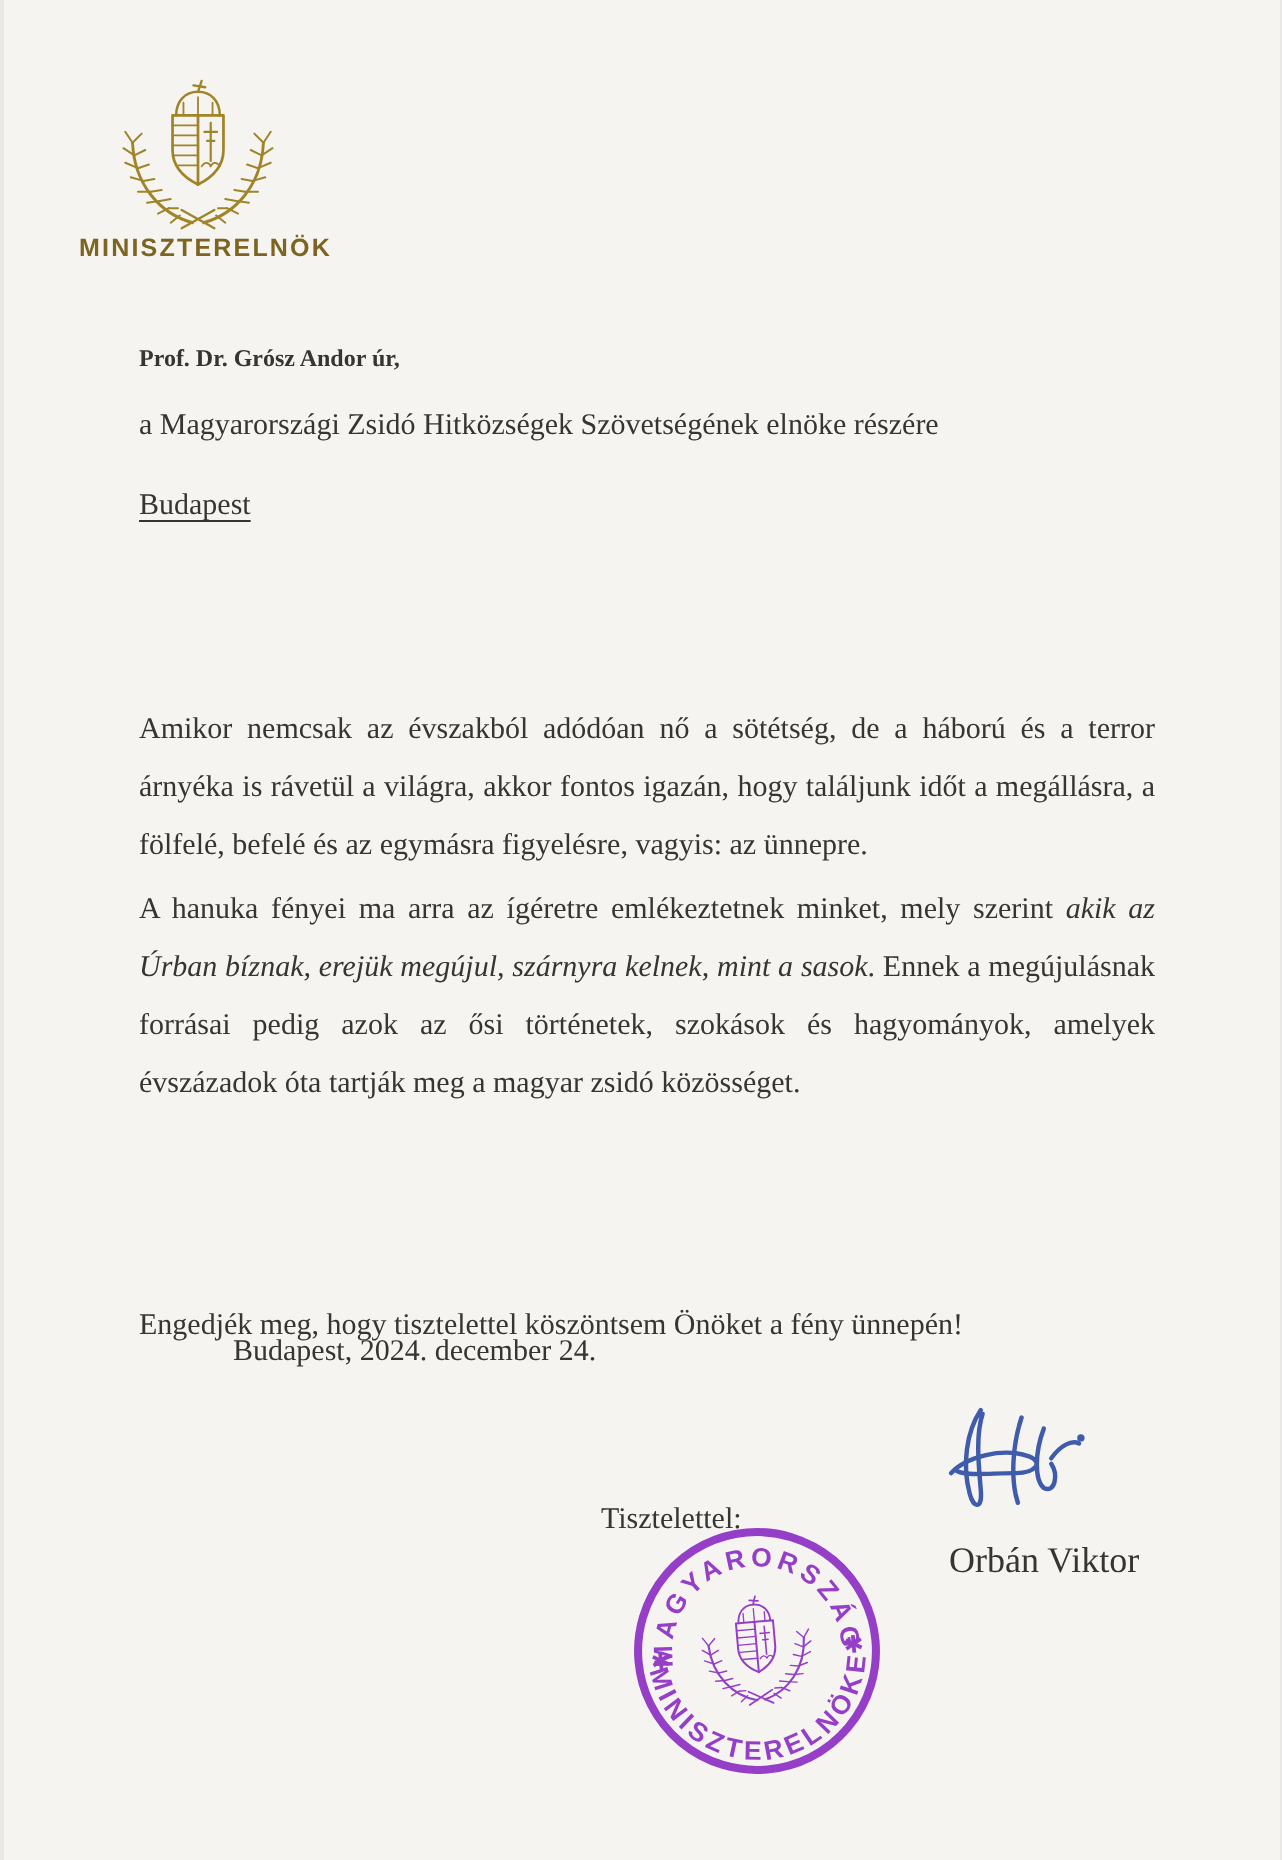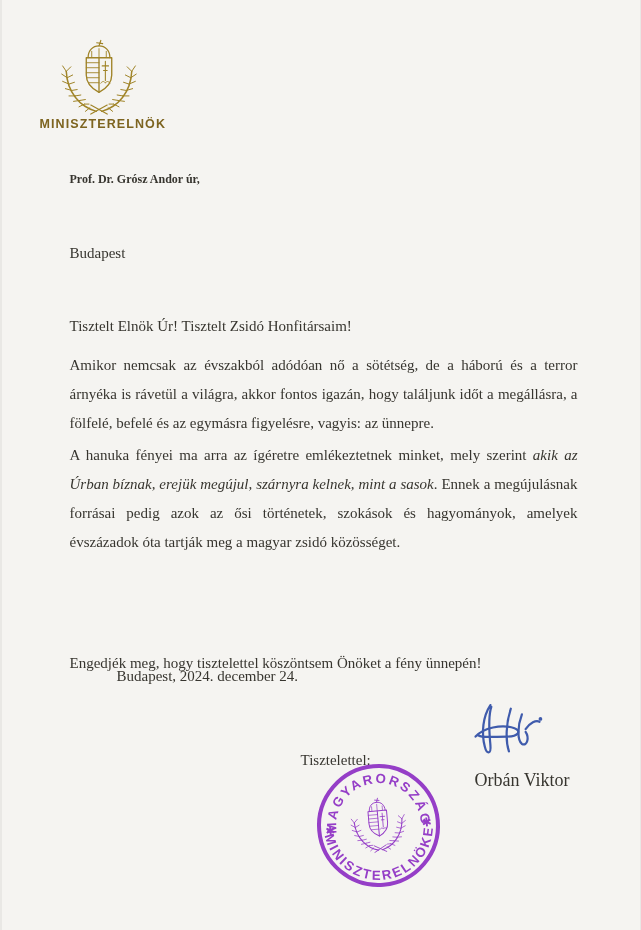--- a/index.html
+++ b/index.html
@@ -32,21 +32,21 @@
     font-family:"Liberation Sans","DejaVu Sans",sans-serif;
     font-size:12.5px;font-weight:bold;
     letter-spacing:1.1px;
     color:#7d6420;
   }
   
   .abs{position:absolute;}
   .body-text{font-size:15px;line-height:29px;}
   .recipient-name{left:68px;top:165px;font-weight:bold;font-size:12px;}
   .recipient-org{left:68px;top:199px;}
-  .recipient-city{left:68px;top:239px;text-underline-offset:3px;}
+  .recipient-city{left:68px;top:239px;text-decoration:underline;text-underline-offset:3px;}
   .salutation{left:68px;top:312px;}
   .para{left:68px;width:508px;text-align:justify;}
   .p1{top:351px;}
   .p2{top:441px;}
   .p3{top:547px;}
   .p4{top:629px;width:508px;text-align:left;margin-top:20px;}
   .dateline{left:68px;top:662px;margin-left:47px;}
   .quote-italic{font-style:italic;}
   
   .closing-label{left:299px;top:746px;font-size:15px;}
@@ -107,23 +107,23 @@
 </svg>
 
 <div class="page">
 
   <svg class="crest" viewBox="0 0 100 88">
     <use href="#crest"></use>
   </svg>
   <div class="office-label">MINISZTERELNÖK</div>
 
   <div class="abs body-text recipient-name">Prof. Dr. Grósz Andor úr,</div>
+  <div class="abs body-text recipient-org">a Magyarországi Zsidó Hitközségek Szövetségének elnöke részére</div>
   <div class="abs body-text recipient-city">Budapest</div>
 
-  <div class="abs body-text salutation">Tisztelt Elnök Úr! Tisztelt Zsidó Honfitársaim!</div>
 
   <p class="abs body-text para p1">Amikor nemcsak az évszakból adódóan nő a sötétség, de a háború és a terror árnyéka is rávetül a világra, akkor fontos igazán, hogy találjunk időt a megállásra, a fölfelé, befelé és az egymásra figyelésre, vagyis: az ünnepre.</p>
   <p class="abs body-text para p2"><span>A hanuka fényei ma arra az ígéretre emlékeztetnek minket, mely szerint </span><span class="quote-italic">akik az Úrban bíznak, erejük megújul, szárnyra kelnek, mint a sasok</span><span>. Ennek a megújulásnak forrásai pedig azok az ősi történetek, szokások és hagyományok, amelyek évszázadok óta tartják meg a magyar zsidó közösséget.</span></p>
   <p class="abs body-text para p4">Engedjék meg, hogy tisztelettel köszöntsem Önöket a fény ünnepén!</p>
 
   <div class="abs body-text dateline">Budapest, 2024. december 24.</div>
 
   <div class="abs body-text closing-label">Tisztelettel:</div>
 
   <svg class="signature" viewBox="0 0 82 72">

